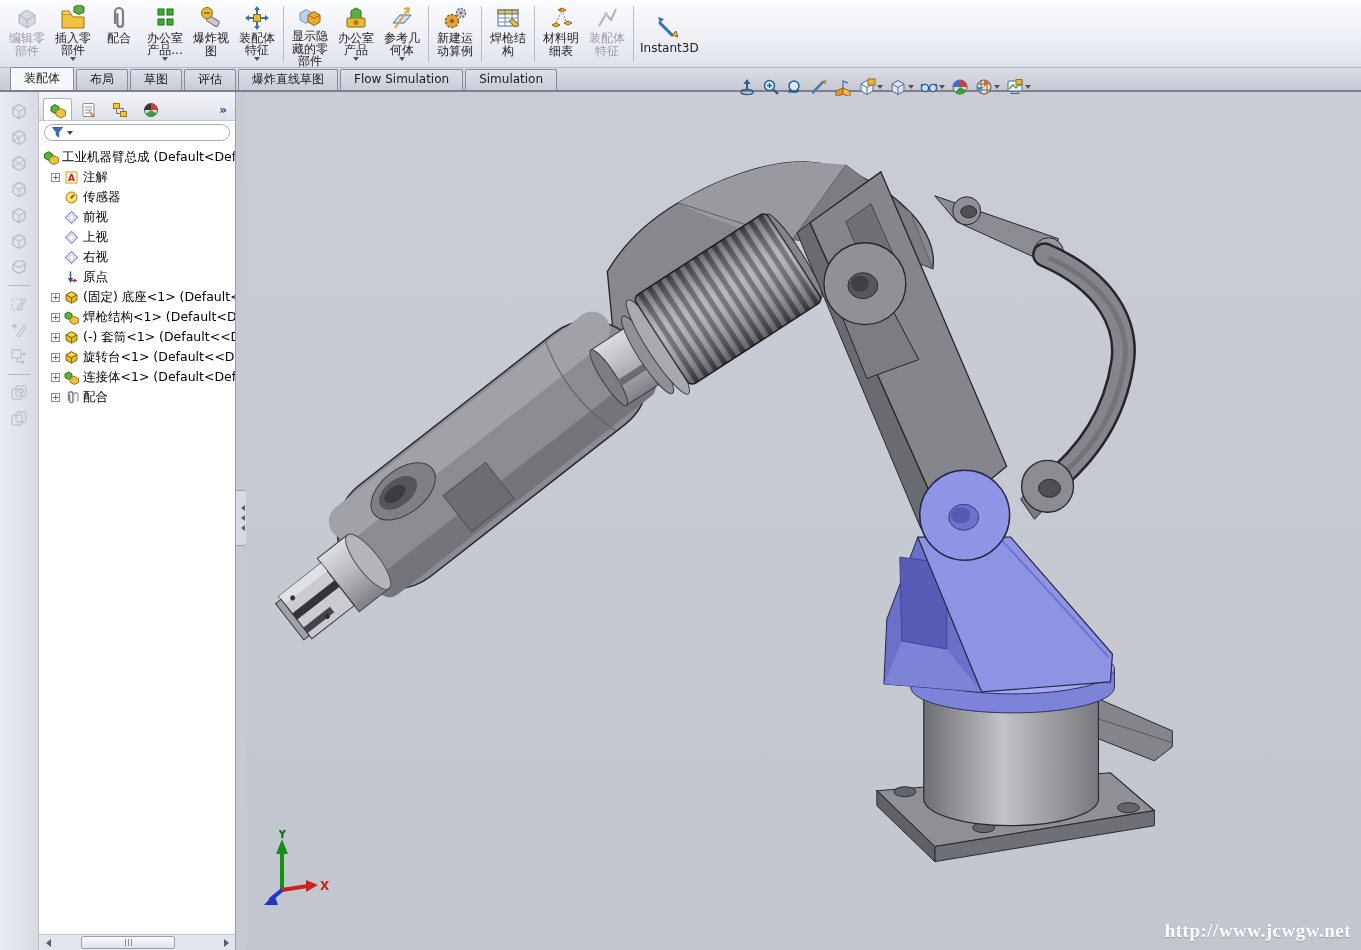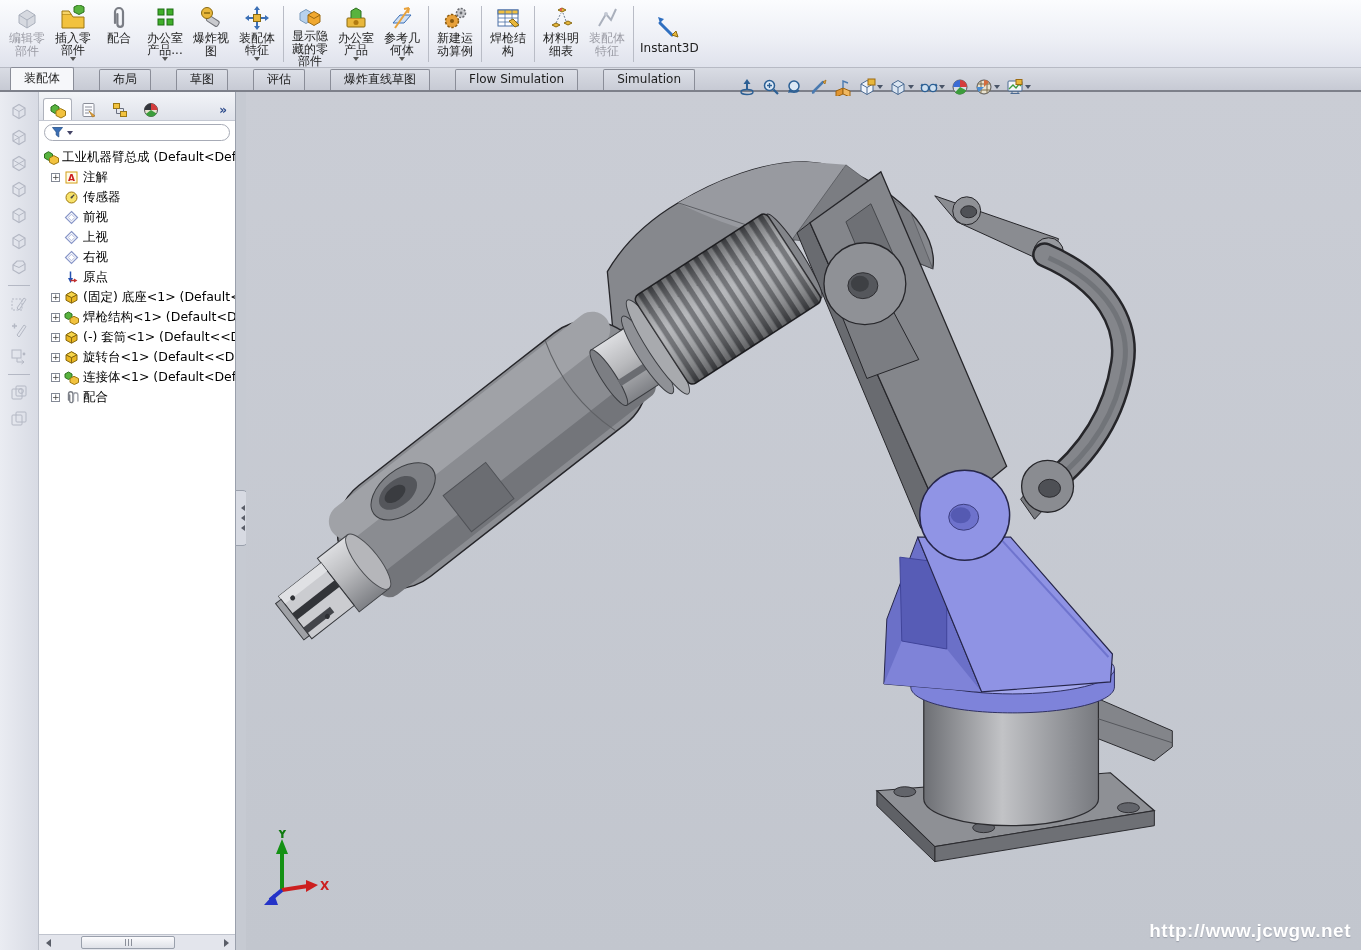--- a/index.html
+++ b/index.html
@@ -16,21 +16,21 @@
   .rbtn .lbl{width:40px;word-break:break-all;}
   .rbtn.single{justify-content:center;align-items:center;}
   .rbtn.single .lbl{width:auto;word-break:normal;}
   .rbtn.disabled{color:#9a9ba4;}
   .drop{margin-top:auto;width:0;height:0;border:3px solid transparent;border-top:4px solid #555;margin-bottom:1px;}
   .rsep{width:1px;background:#b9bcc6;margin:5px 3px;}
 
   
   .tabstrip{position:absolute;top:68px;left:0;right:0;height:24px;box-sizing:border-box;
     background:linear-gradient(#d9dce4,#c7cad4);border-bottom:2px solid #7d808a;
-    display:flex;align-items:flex-end;padding-left:10px;gap:23px;}
+    display:flex;align-items:flex-end;padding-left:10px;}
   .tab{height:20px;line-height:19px;padding:0 13px;font-size:12px;color:#1c1c1c;
     background:linear-gradient(#dde0e8,#c9ccd6);border:1px solid #8a8d98;border-bottom:none;
     margin-right:2px;border-radius:2px 2px 0 0;white-space:nowrap;}
   .tab.active{background:#f6f7fa;height:22px;line-height:21px;}
 
   
   .content{position:absolute;top:92px;bottom:0;left:0;right:0;display:flex;}
   .lefttools{width:38px;background:linear-gradient(90deg,#eaecf2,#d8dbe4);border-right:1px solid #bcc0ca;
     display:flex;flex-direction:column;align-items:center;padding-top:8px;gap:4px;flex:none;}
   .ltool{width:24px;height:22px;display:flex;align-items:center;justify-content:center;}
@@ -63,21 +63,21 @@
   .hspace{flex:1;}
 
   .splitter{width:10px;background:#c6cad2;position:relative;flex:none;}
   .collapse-handle{position:absolute;top:398px;left:-1px;width:11px;height:54px;background:#d7dae2;
     border:1px solid #9aa0ac;border-radius:0 5px 5px 0;display:flex;flex-direction:column;
     align-items:center;justify-content:center;gap:4px;}
   .chv{width:0;height:0;border:3px solid transparent;border-right:4px solid #5a5e68;}
 
   .viewport{flex:1;position:relative;background:linear-gradient(#cacdd5,#c2c6ce);overflow:hidden;}
   .scene{position:absolute;inset:0;}
-  .watermark{position:absolute;right:10px;bottom:8px;font-family:Liberation Sans, sans-serif;
+  .watermark{position:absolute;right:10px;bottom:8px;font-family:Liberation Serif, serif;
     font-weight:bold;font-size:19px;color:#ffffff;letter-spacing:.5px;text-shadow:0 1px 1px rgba(120,125,140,.55);}
   .triad{position:absolute;left:10px;bottom:36px;}
 
   
   .hud{position:absolute;top:77px;left:738px;display:flex;align-items:center;gap:6px;height:20px;z-index:5;}
   .hudbtn{display:flex;align-items:center;gap:1px;}
   .hcaret{width:0;height:0;border:3px solid transparent;border-top:4px solid #4a5568;margin-top:3px;}
 </style>
 </head>
 <body>

